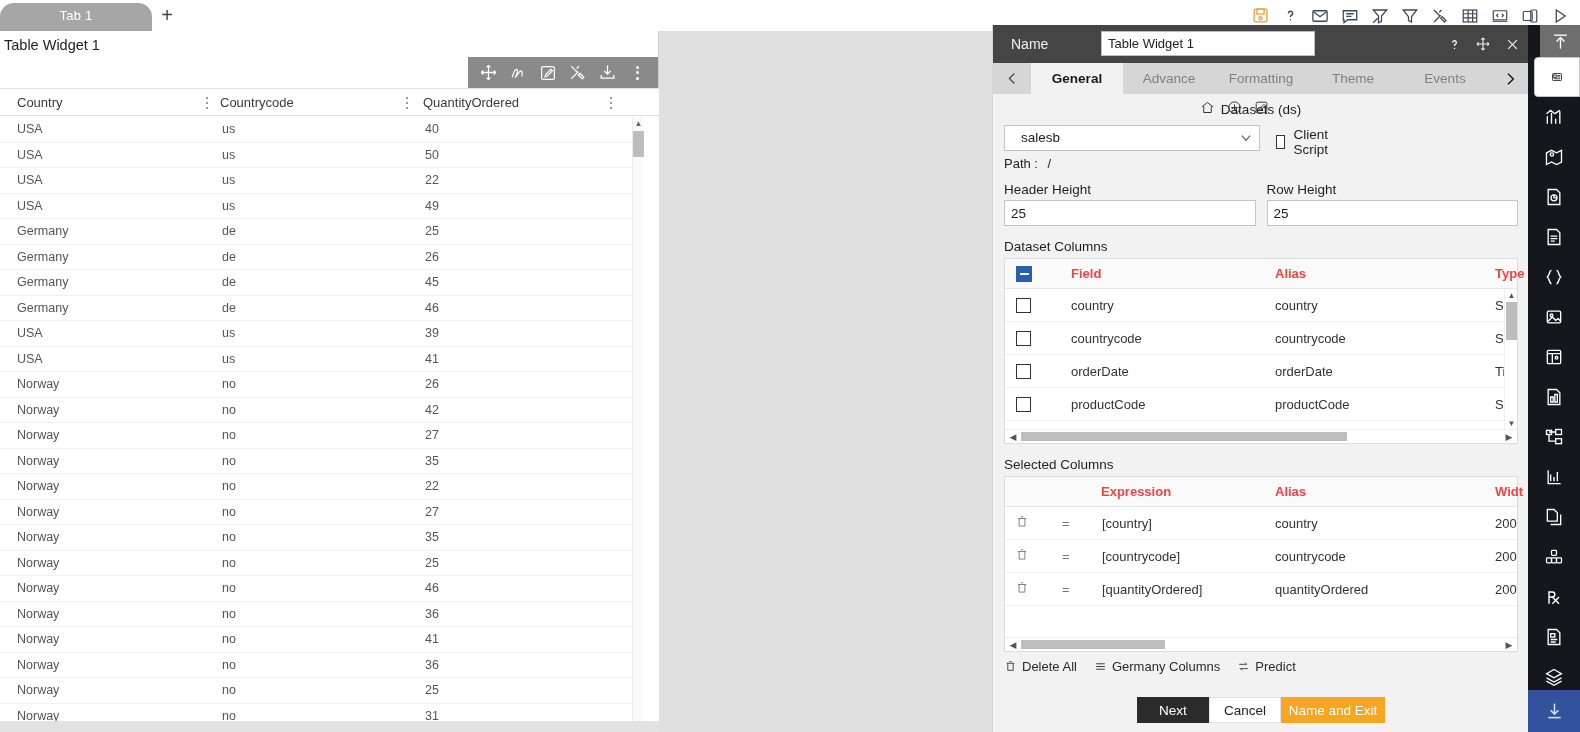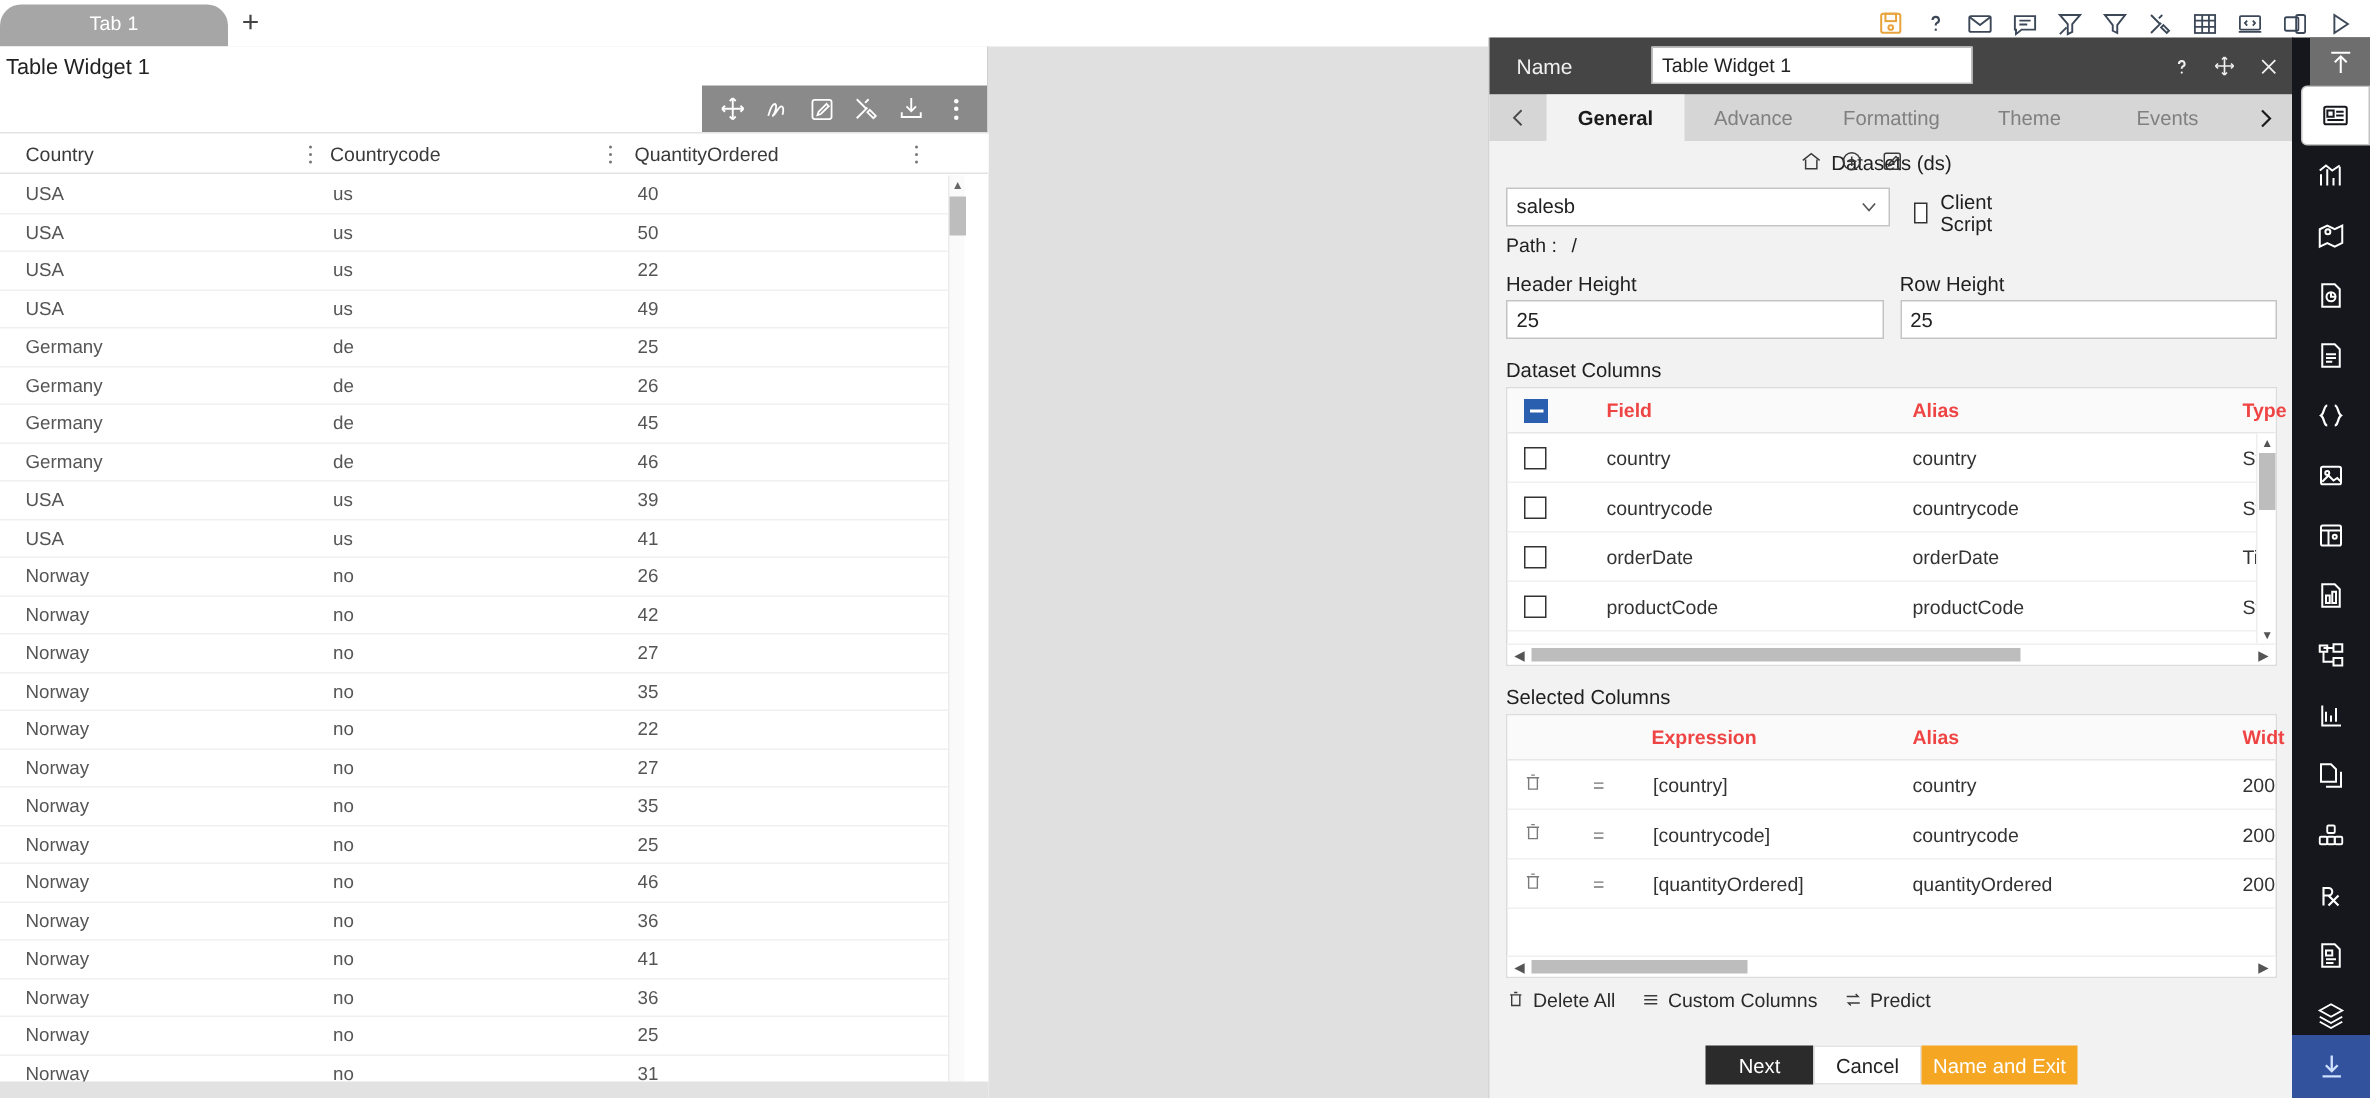--- a/index.html
+++ b/index.html
@@ -147,21 +147,21 @@
   .panel-body { position: absolute; left: 0; top: 69px; width: 536px; height: 600px; background: #f2f2f2; padding: 0 11px; }
 
   .lbl { font-size: 13.5px; color: #1f1f1f; }
   .row-ds { position: relative; height: 24px; margin-top: 6px; text-align: center; }
   .ds-icons { position: absolute; left: 196px; top: 0; display: flex; gap: 12px; color: #3a3a3a; }
   .ds-icons .dsi { cursor: pointer; display: flex; align-items: center; }
 
   .sel-wrap { position: relative; width: 256px; height: 26px; margin-top: 1px; }
   .sel {
     width: 256px; height: 26px; background: #fff; border: 1px solid #c4c4c4;
-    font-size: 13.5px; color: #222; padding: 0 6px; line-height: 24px;
+    font-size: 13.5px; color: #222; padding: 0 16px; line-height: 24px;
   }
   .sel-caret { position: absolute; right: 7px; top: 6px; color: #555; }
   .cs-wrap { position: absolute; left: 272px; top: 2px; display: flex; align-items: center; gap: 9px; }
   .cbox { width: 14px; height: 14px; border: 1.6px solid #333; background: #fff; display: inline-block; cursor: pointer; }
   .path { font-size: 13px; color: #1f1f1f; margin-top: 5px; }
 
   .two-col { display: flex; gap: 11px; margin-top: 11px; }
   .col { flex: 1; }
   .txt {
     width: 100%; height: 26px; background: #fff; border: 1px solid #c4c4c4;
@@ -693,21 +693,21 @@
         <span class="mini">
           <svg width="13" height="13" viewBox="0 0 24 24" fill="none" stroke="#3a3a3a" stroke-width="1.7">
               <path d="M5 6h14M7 6v13h10V6M10 3h4"></path>
             </svg>
           <span>Delete All</span>
         </span>
         <span class="mini">
           <svg width="13" height="13" viewBox="0 0 24 24" fill="none" stroke="#3a3a3a" stroke-width="1.8">
               <path d="M4 7h16M4 12h16M4 17h16"></path>
             </svg>
-          <span>Custom Columns</span>
+          <span>Germany Columns</span>
         </span>
         <span class="mini">
           <svg width="13" height="13" viewBox="0 0 24 24" fill="none" stroke="#3a3a3a" stroke-width="1.7">
               <path d="M4 8h14l-3-3M20 16H6l3 3"></path>
             </svg>
           <span>Predict</span>
         </span>
       </div>
     </div>
 

